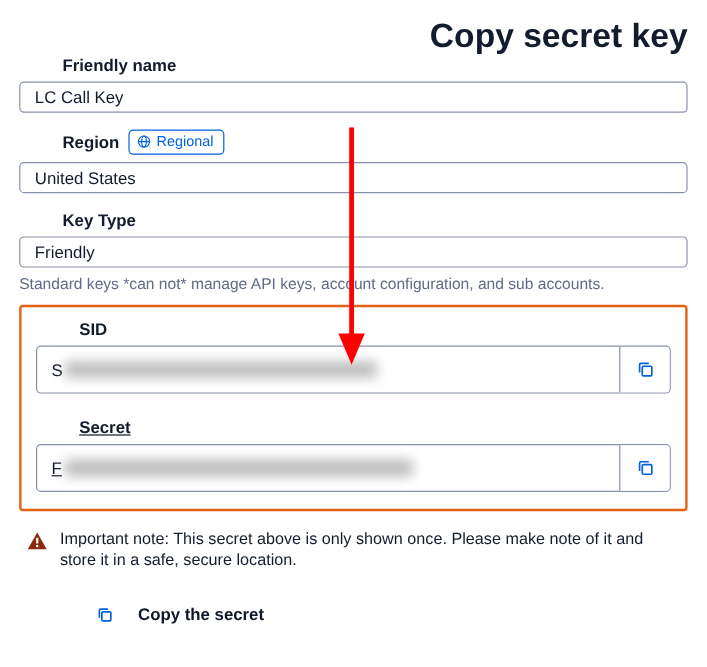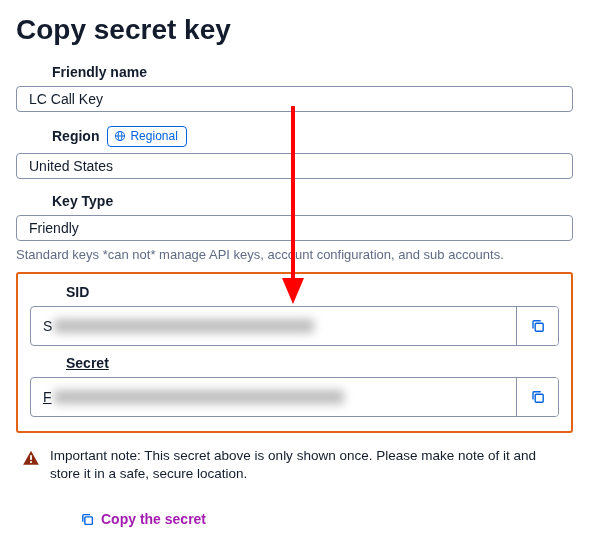--- a/index.html
+++ b/index.html
@@ -7,22 +7,22 @@
       font-family: -apple-system, BlinkMacSystemFont, "Segoe UI", Helvetica, Arial, sans-serif;
       background: #fff;
       color: #121c2d;
       padding: 14px 16px 20px 16px;
       width: 589px;
       font-size: 14px;
     }
     h1 {
       font-size: 28px;
       font-weight: 700;
-      margin-bottom: 18px;
-      color: #121c2d;
+      color: #121c2d;
+      text-align: right;
     }
     .field-group { margin-bottom: 14px; }
     .field-label {
       font-weight: 600;
       font-size: 14px;
       margin-bottom: 6px;
       display: flex;
       align-items: center;
       gap: 8px;
       color: #121c2d;
@@ -104,22 +104,22 @@
       margin-bottom: 28px;
     }
     .note-text {
       font-size: 13.5px;
       color: #121c2d;
       line-height: 1.35;
     }
     .copy-secret-link {
       display: inline-flex;
       align-items: center;
-      gap: 6px;
-      color: #a21caf;
+      gap: 20px;
+      color: #0f172a;
       font-weight: 600;
       font-size: 14px;
       margin-left: 64px;
       cursor: pointer;
     }
     .icon-svg { flex-shrink: 0; }
     .arrow-overlay {
       position: absolute;
       pointer-events: none;
     }
@@ -157,21 +157,21 @@
   
   <div class="field-group" style="margin-bottom:4px;">
     <div class="field-label">Key Type</div>
     <div class="input-box">Friendly</div>
   </div>
   <div class="helper-text">Standard keys *can not* manage API keys, account configuration, and sub accounts.</div>
 
   
   <div class="highlight-box">
 
-    <div class="field-group" style="margin-bottom:9px;">
+    <div class="field-group" style="margin-bottom:20px;">
       <div class="field-label">SID</div>
       <div class="copy-row">
         <div class="copy-value">
           <span>S</span>
           <span class="blur-rect" style="width:260px;"></span>
         </div>
         <div class="copy-btn">
           <svg class="icon-svg" width="16" height="16" viewBox="0 0 16 16" fill="none" stroke="#0263e0" stroke-width="1.4">
             <rect x="5.2" y="5.2" width="8" height="8" rx="1"></rect>
             <path d="M3 10.5V3.8C3 3.2 3.4 2.8 4 2.8h6.7"></path>

